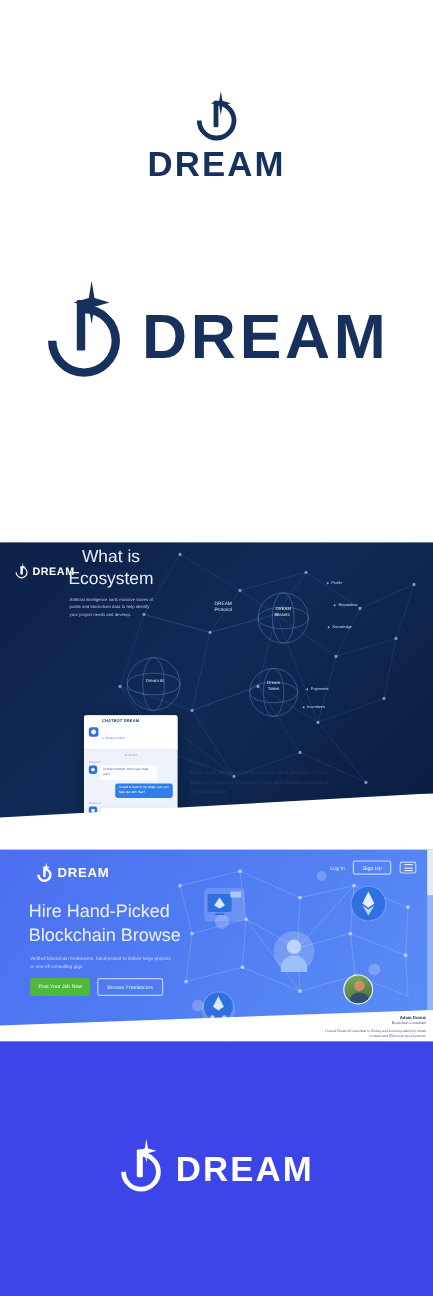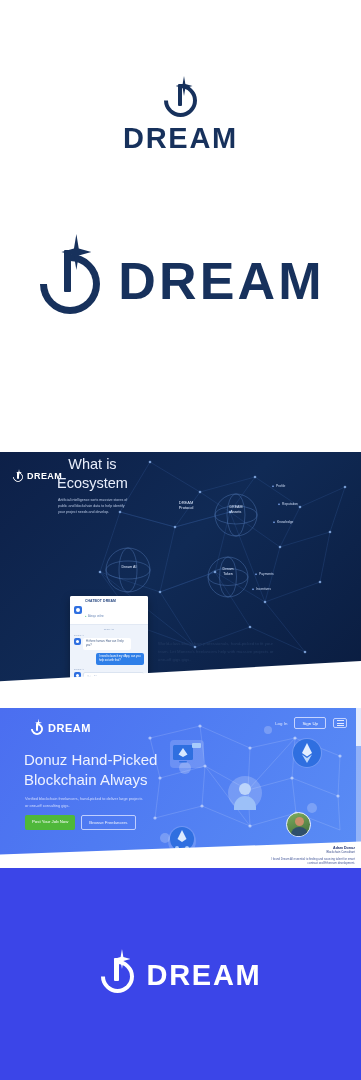--- a/index.html
+++ b/index.html
@@ -374,22 +374,22 @@
       <span class="nav-link">Log In</span>
       <span class="nav-btn">Sign Up</span>
       <span class="burger">
           <i></i>
           <i></i>
           <i></i>
         </span>
     </div>
 
     <div class="bm-h1">
-      <div>Donuz Hand-Picked</div>
-      <div>Blockchain Always</div>
+      <div>Hire Hand-Picked</div>
+      <div>Blockchain Browse</div>
     </div>
     <div class="bm-sub">Verified blockchain freelancers, hand-picked to deliver large projects or one-off consulting gigs.</div>
     <div class="bm-btns">
       <span class="cta-green">Post Your Job Now</span>
       <span class="cta-ghost">Browse Freelancers</span>
     </div>
 
     <div class="bm-wedge"></div>
 
     <div class="testi">

